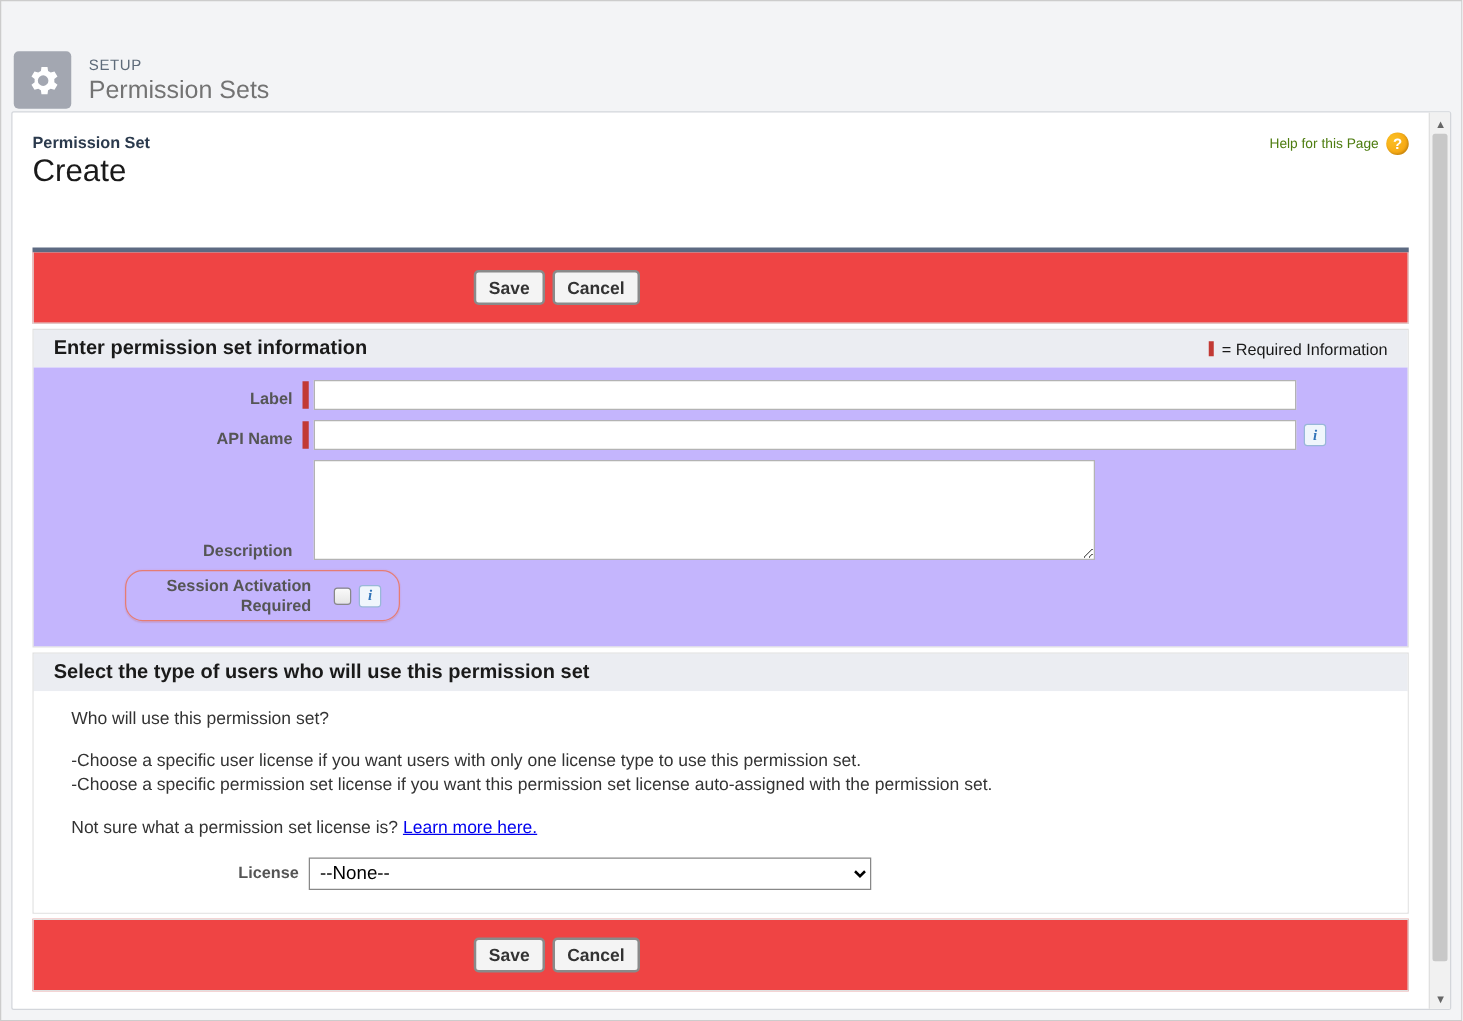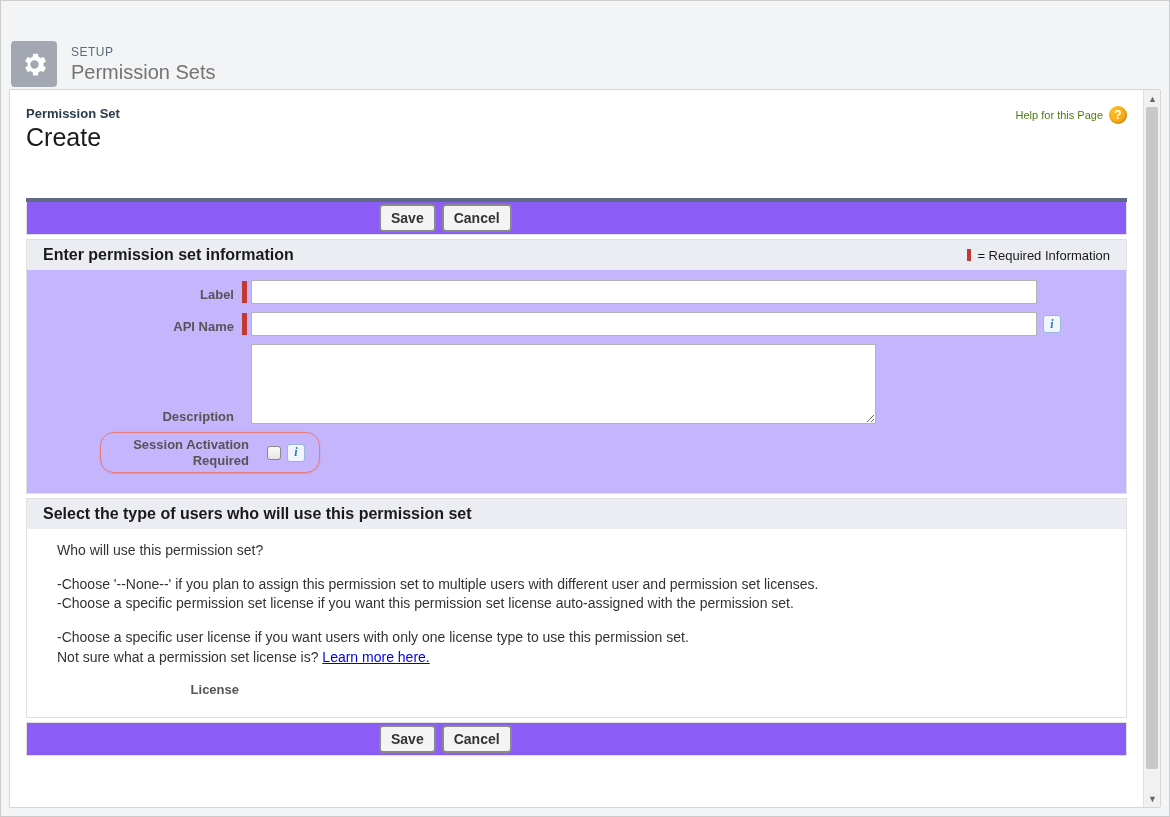--- a/index.html
+++ b/index.html
@@ -112,24 +112,24 @@
     display: flex; align-items: center; justify-content: center;
     color: #fff; font-weight: bold; font-size: 12px;
     box-shadow: inset -1px -1px 2px rgba(0,0,0,0.2);
   }
   .thick-rule {
     height: 4px;
     background: #5d6a82;
     margin-top: 46px;
   }
   .button-row {
-    background: #8b5cf6;
+    background: #ef4444;
     border: 1px solid #e0e0e0;
     border-top: none;
-    padding: 2px 8px;
+    padding: 14px 8px;
     display: flex;
     justify-content: flex-start;
     gap: 6px;
     padding-left: 352px;
   }
   button.sf-btn {
     background: #f4f4f4;
     border: 2px solid #8a8a8a;
     border-radius: 4px;
     padding: 4px 10px;
@@ -340,28 +340,30 @@
 
         </div>
       </div>
 
       <div class="section">
         <div class="section-header">
           <span>Select the type of users who will use this permission set</span>
         </div>
         <div class="help-desc-body">
           <p>Who will use this permission set?</p>
-          <p class="choice">-Choose '--None--' if you plan to assign this permission set to multiple users with different user and permission set licenses.</p>
+          <p class="choice">-Choose a specific user license if you want users with only one license type to use this permission set.</p>
           <p class="choice" style="margin-bottom:14px;">-Choose a specific permission set license if you want this permission set license auto-assigned with the permission set.</p>
-          <p class="choice">-Choose a specific user license if you want users with only one license type to use this permission set.</p>
           <p>
             <span>Not sure what a permission set license is? </span><a href="#" class="learn-link">Learn more here.</a>
           </p>
           <div class="license-row">
             <div class="form-label">License</div>
+            <select class="sf-select">
+              <option>--None--</option>
+            </select>
           </div>
         </div>
       </div>
 
       <div class="button-row bottom">
         <button class="sf-btn">Save</button>
         <button class="sf-btn">Cancel</button>
       </div>
 
     </div>

